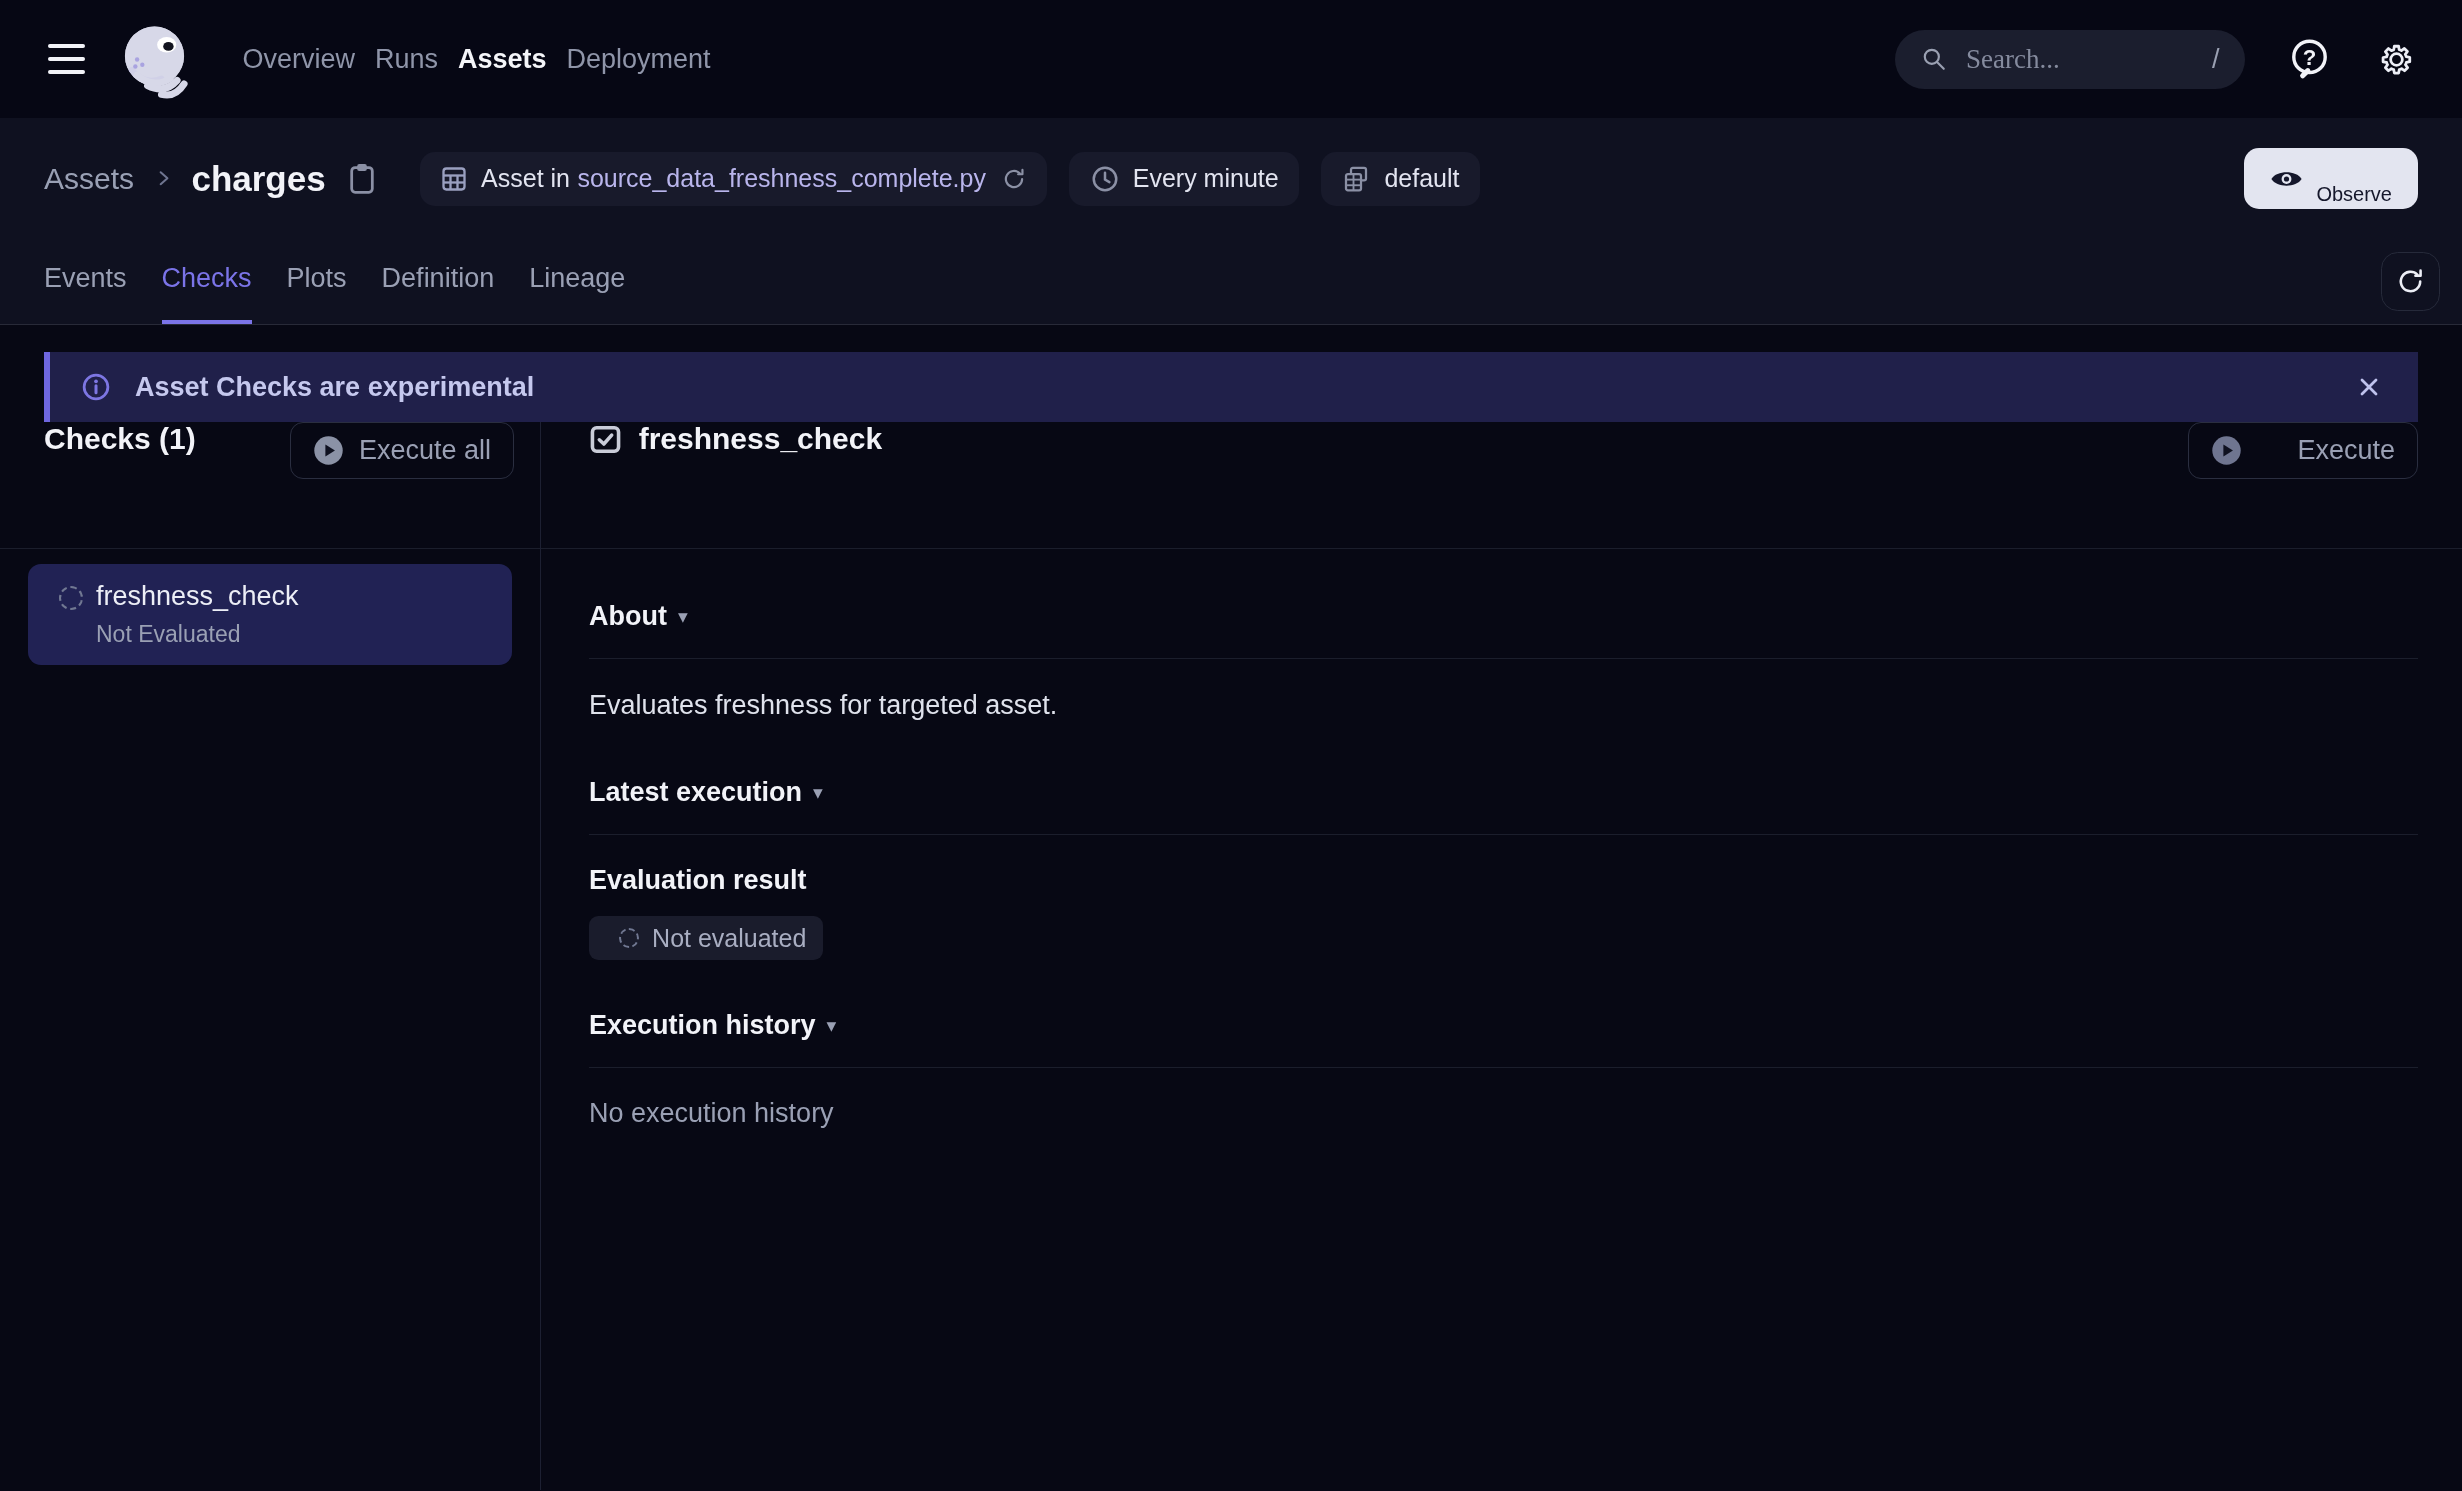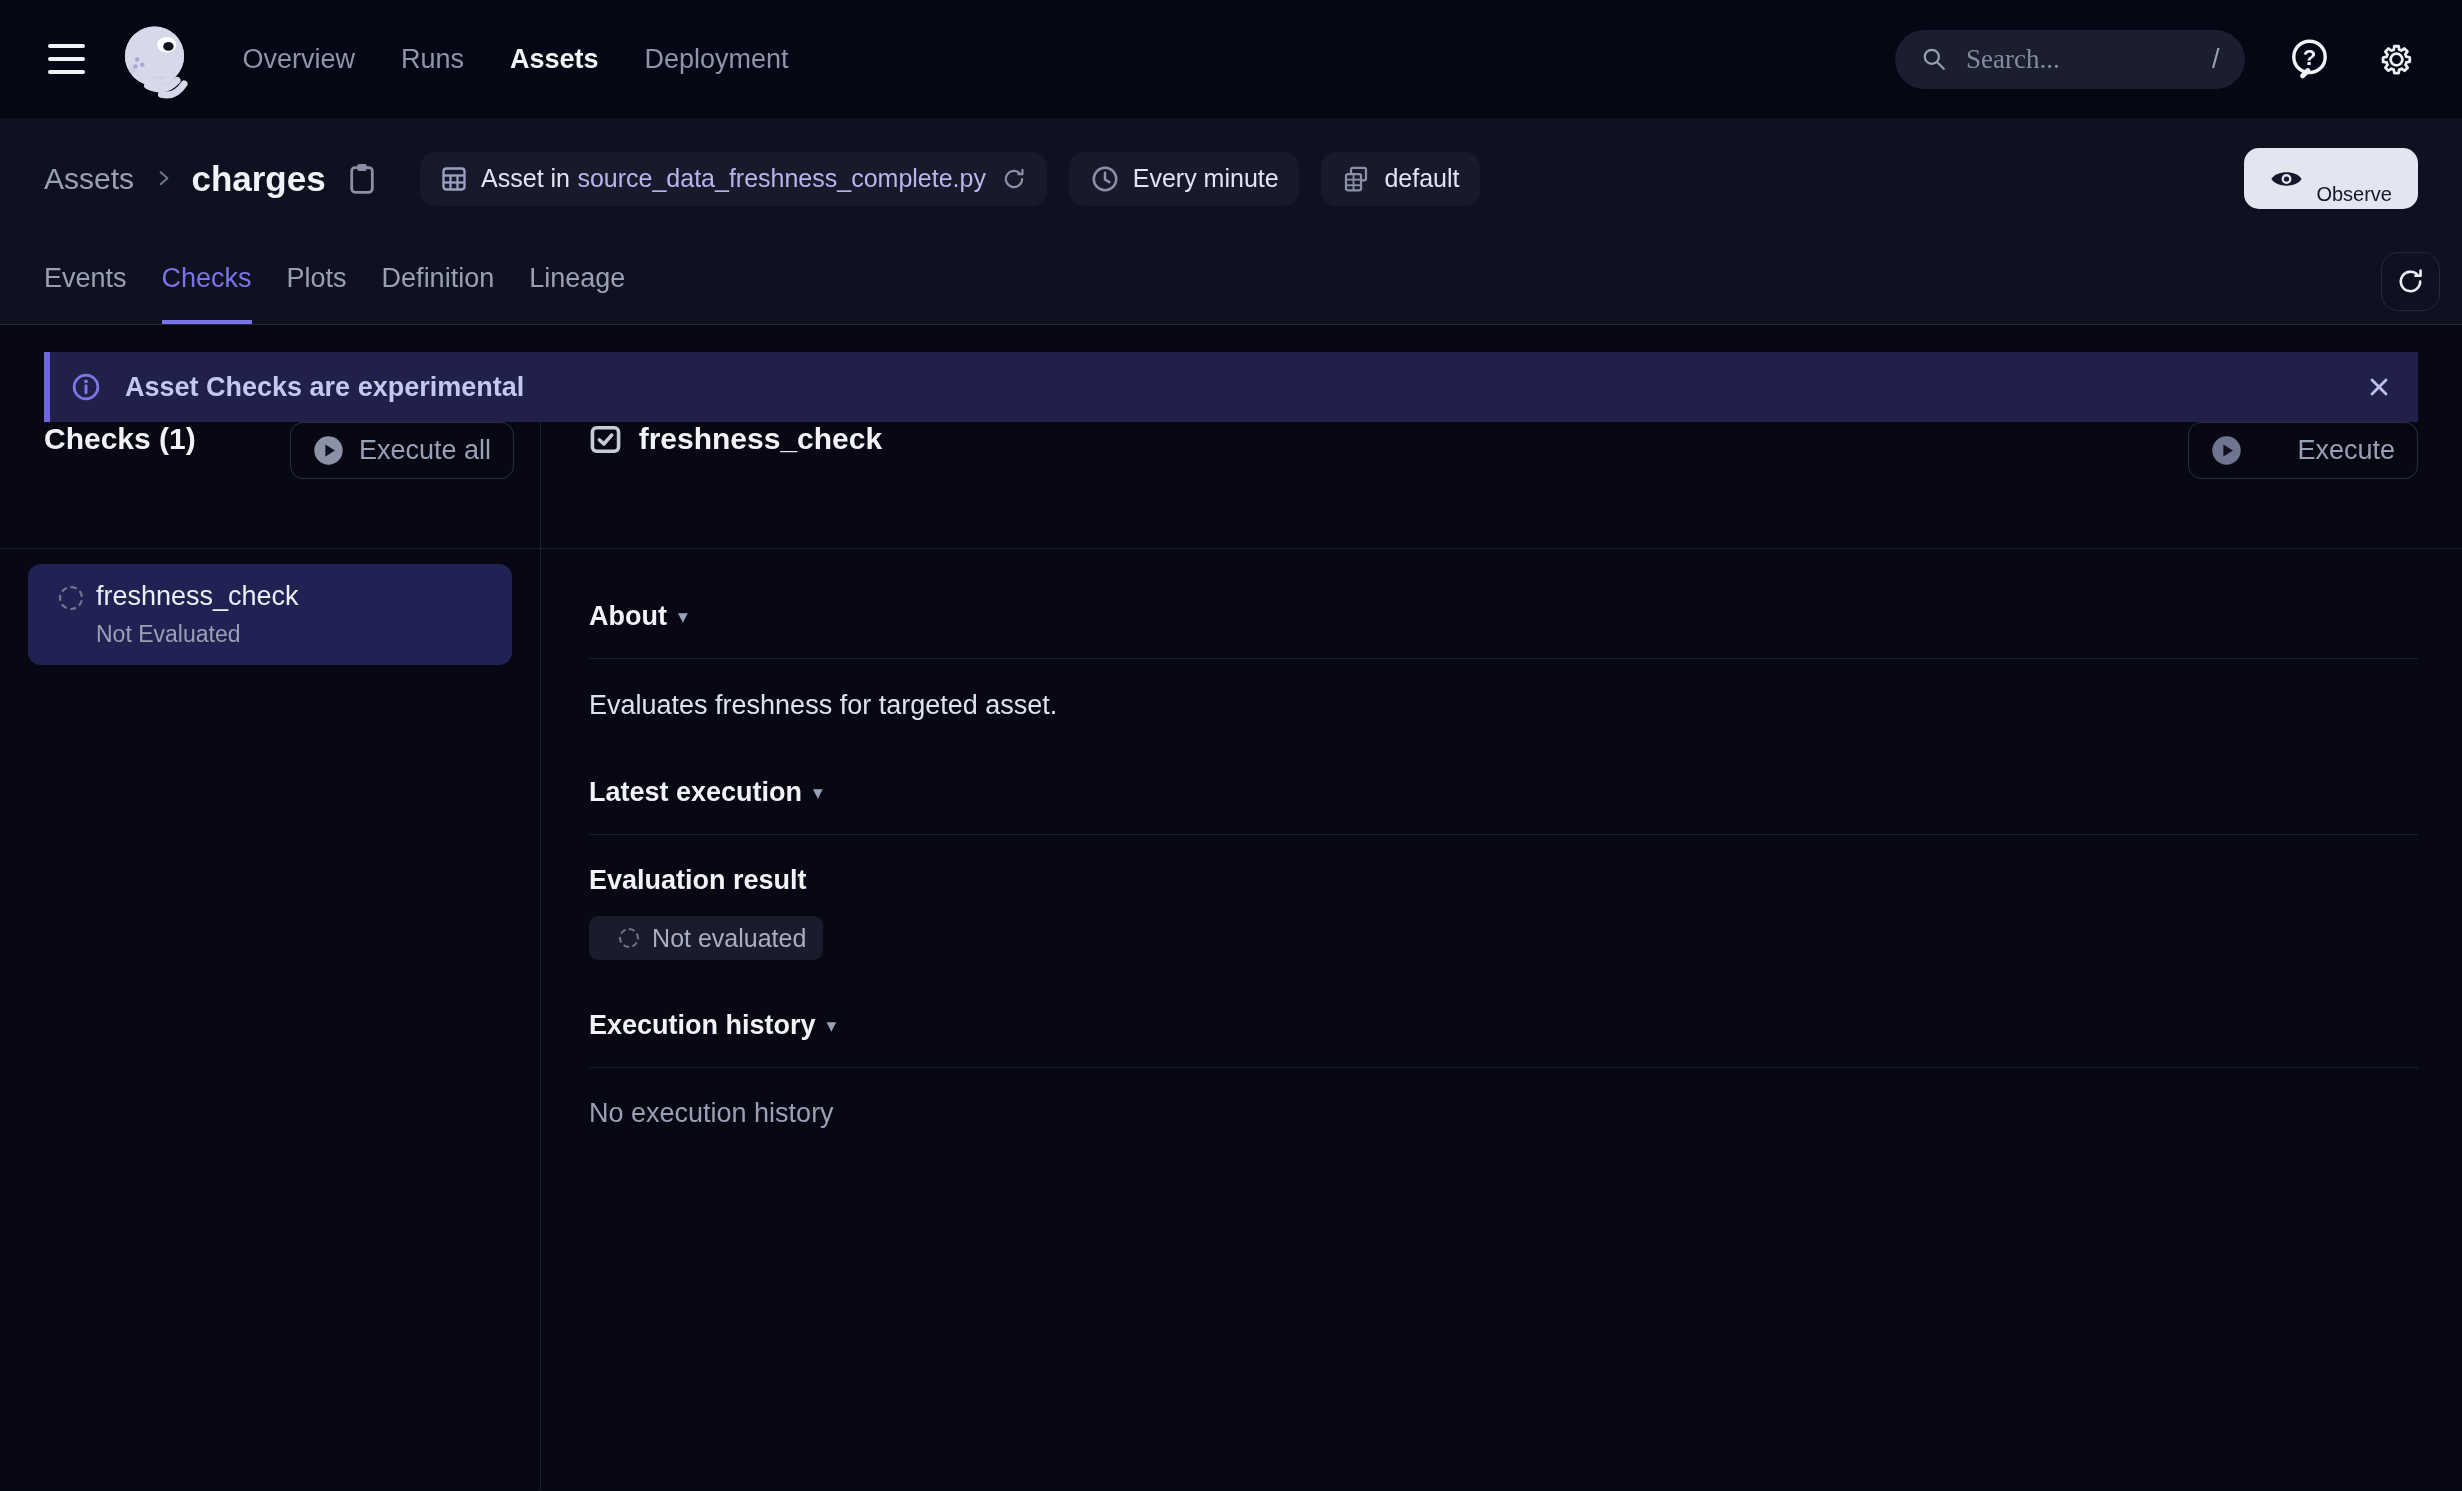--- a/index.html
+++ b/index.html
@@ -7,21 +7,21 @@
   .app{
     position:relative;width:2462px;height:1491px;overflow:hidden;
     background:#070816;font-family:"Liberation Sans",sans-serif;
     -webkit-font-smoothing:antialiased;
   }
   
   .topnav{height:118px;background:#060714;display:flex;align-items:center;padding:0 41px;}
   .hamburger{width:37px;display:flex;flex-direction:column;gap:8.3px;cursor:pointer;margin-left:7.4px;}
   .hamburger span{display:block;height:4.6px;background:#f2f3f8;border-radius:1.9px;}
   .logo{width:87px;height:87px;margin-left:26px;flex:0 0 auto;}
-  .navlinks{display:flex;align-items:center;gap:46px;margin-left:44px;}
+  .navlinks{display:flex;align-items:center;gap:20px;margin-left:44px;}
   .navlink{font-size:27px;color:#8f95a9;font-weight:500;cursor:pointer;}
   .navlink.active{color:#f4f5f9;font-weight:700;}
   .topnav-right{margin-left:auto;display:flex;align-items:center;}
   .searchpill{width:350px;height:59px;border-radius:30px;background:#1b1e2e;display:flex;align-items:center;padding:0 26px;}
   .searchpill input{background:transparent;border:none;outline:none;color:#fef9c3;font-size:27px;
     font-family:Liberation Serif, serif;margin-left:16.7px;flex:1;min-width:0;}
   .searchpill input::placeholder{color:#858b9e;}
   .search-shortcut{color:#9aa0b2;font-size:27px;font-weight:300;}
   .iconbtn{background:none;border:none;cursor:pointer;padding:0;display:flex;align-items:center;justify-content:center;}
   .helpbtn{margin-left:44px;}
@@ -42,21 +42,21 @@
     display:flex;align-items:center;padding:0 26px;cursor:pointer;}
   .observe .olabel{font-size:20px;color:#15172b;font-weight:500;margin-left:13px;font-family:"Liberation Sans",sans-serif;margin-top:31px;}
   .tabsrow{display:flex;align-items:flex-end;gap:35px;padding:0 44px;margin-top:auto;}
   .tab{font-size:27px;font-weight:500;color:#9aa0b4;padding-bottom:26px;border-bottom:4.6px solid transparent;cursor:pointer;}
   .tab.active{color:#7b74e8;border-bottom-color:#7b74e8;}
   .refreshbtn{position:absolute;right:22px;bottom:13px;width:59px;height:59px;border:0.9px solid #262a3a;
     border-radius:16.7px;background:transparent;}
   
   .content{height:1165px;display:flex;flex-direction:column;background:#070814;}
   .banner{margin:27px 44px 0 44px;height:70px;background:#20204a;border-left:6.5px solid #6f67e0;
-    display:flex;align-items:center;padding:0 21px;}
+    display:flex;align-items:center;padding:0 31px;}
   .banner-text{font-size:27px;font-weight:700;color:#c5c8ee;margin-left:24px;}
   .banner-close{margin-left:auto;background:none;border:none;cursor:pointer;padding:3.7px;display:flex;}
   .panels{flex:1;display:flex;min-height:0;}
   .checks-panel{width:541px;flex:0 0 541px;border-right:0.9px solid #1d2032;display:flex;flex-direction:column;}
   .panel-head{height:127px;border-bottom:0.9px solid #1b1e2c;display:flex;align-items:flex-start;}
   .checks-panel .panel-head{padding:0 26px 0 44px;}
   .panel-title{font-size:30px;font-weight:700;color:#f2f3f8;}
   .ghostbtn{display:flex;align-items:center;border:0.9px solid #2a2e40;background:transparent;border-radius:13px;
     height:57px;padding:0 22px;cursor:pointer;}
   .ghostbtn .glabel{font-size:27px;color:#9aa0b4;margin-left:15px;font-family:"Liberation Sans",sans-serif;}

